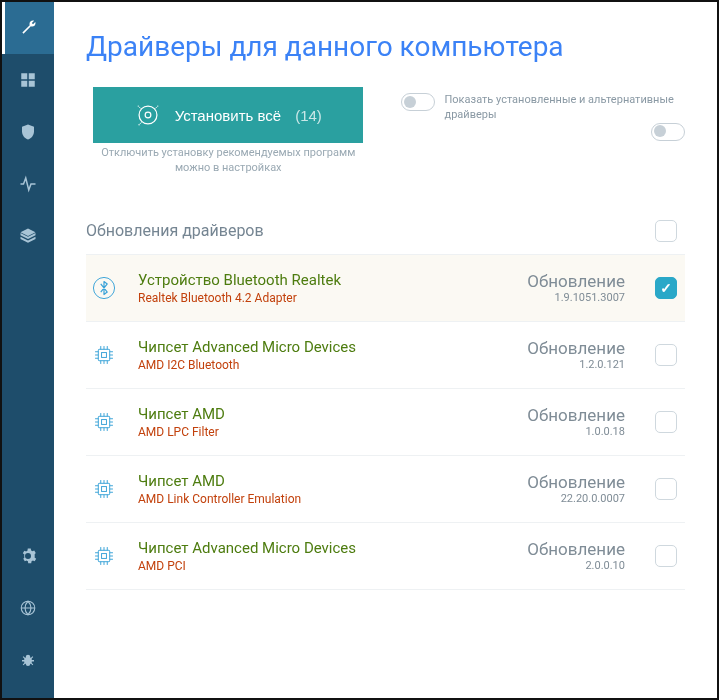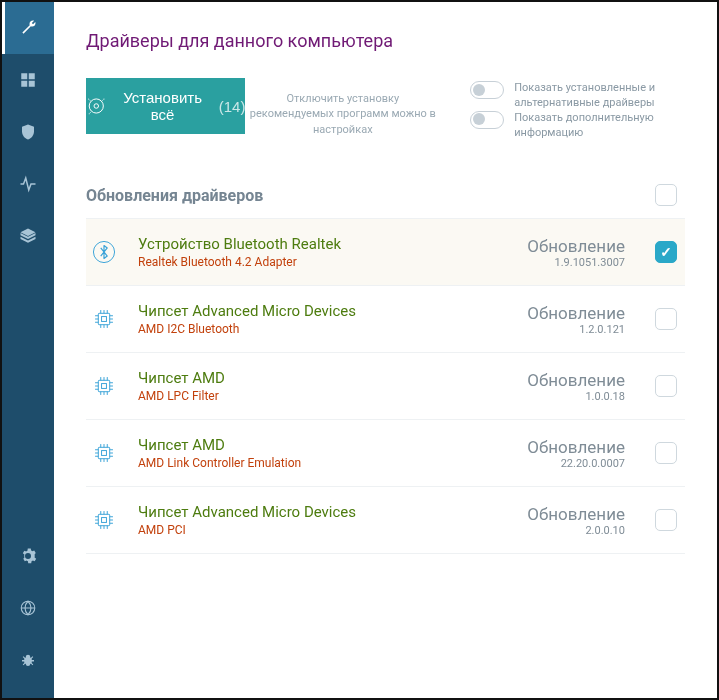--- a/index.html
+++ b/index.html
@@ -45,52 +45,52 @@
 }
 .sb-icon { width: 18px; height: 18px; fill: #a8c4d6; }
 .sb-item.active .sb-icon { fill: #fff; }
 .main {
   flex: 1;
   background: #fff;
   padding: 28px 32px 0 32px;
   overflow: hidden;
 }
 .page-title {
-  font-size: 18px;
+  font-size: 28px;
   font-weight: 400;
-  color: #701a75;
+  color: #3b82f6;
   margin-bottom: 24px;
 }
 .action-row {
   display: flex;
   align-items: flex-start;
   gap: 30px;
   margin-bottom: 32px;
 }
-.install-block { flex: 1; display: flex; align-items: center; }
+.install-block { flex: 1; display: flex; flex-direction: column; align-items: center; }
 .install-btn {
   background: #2aa0a0;
   color: #fff;
   border: none;
   width: 270px;
   height: 56px;
   display: flex;
   align-items: center;
   justify-content: center;
   gap: 14px;
   font-size: 15px;
   cursor: pointer;
 }
 .install-btn .count { opacity: 0.75; }
 .install-icon { width: 26px; height: 26px; }
 .install-hint {
   color: #9aa9b3;
   font-size: 11px;
   text-align: center;
-  margin-top: 16px;
+  margin-top: 2px;
   line-height: 1.4;
   max-width: 270px;
 }
 .toggles { flex: 1; display: flex; flex-direction: column; gap: 0; padding-top: 6px; align-items: flex-end; }
 .toggle-row { display: flex; align-items: flex-start; gap: 10px; }
 .toggle {
   width: 34px; height: 18px;
   border: 1.5px solid #c7d0d7;
   border-radius: 10px;
   position: relative;
@@ -107,21 +107,21 @@
   top: 1.5px; left: 2px;
 }
 .toggle-label { font-size: 11px; color: #8a99a4; line-height: 1.35; }
 .section-header {
   display: flex;
   align-items: center;
   justify-content: space-between;
   padding: 12px 8px 12px 0;
   border-bottom: 1px solid #eef1f3;
 }
-.section-title { font-size: 16px; color: #758592; font-weight: 700; }
+.section-title { font-size: 16px; color: #758592; font-weight: 400; }
 .checkbox {
   width: 22px; height: 22px;
   border: 1.5px solid #cfd8de;
   border-radius: 5px;
   cursor: pointer;
   display: flex;
   align-items: center;
   justify-content: center;
   background: #fff;
 }
@@ -234,21 +234,20 @@
         </button>
         <div class="install-hint">Отключить установку рекомендуемых программ можно в настройках</div>
       </div>
       <div class="toggles">
         <div class="toggle-row">
           <div class="toggle"></div>
           <div class="toggle-label">Показать установленные и альтернативные драйверы</div>
         </div>
         <div class="toggle-row">
           <div class="toggle"></div>
-          <div class="toggle-label">Показать дополнительную информацию</div>
         </div>
       </div>
     </div>
 
     <div class="section-header">
       <div class="section-title">Обновления драйверов</div>
       <div class="checkbox"></div>
     </div>
 
     <div class="driver-list">

